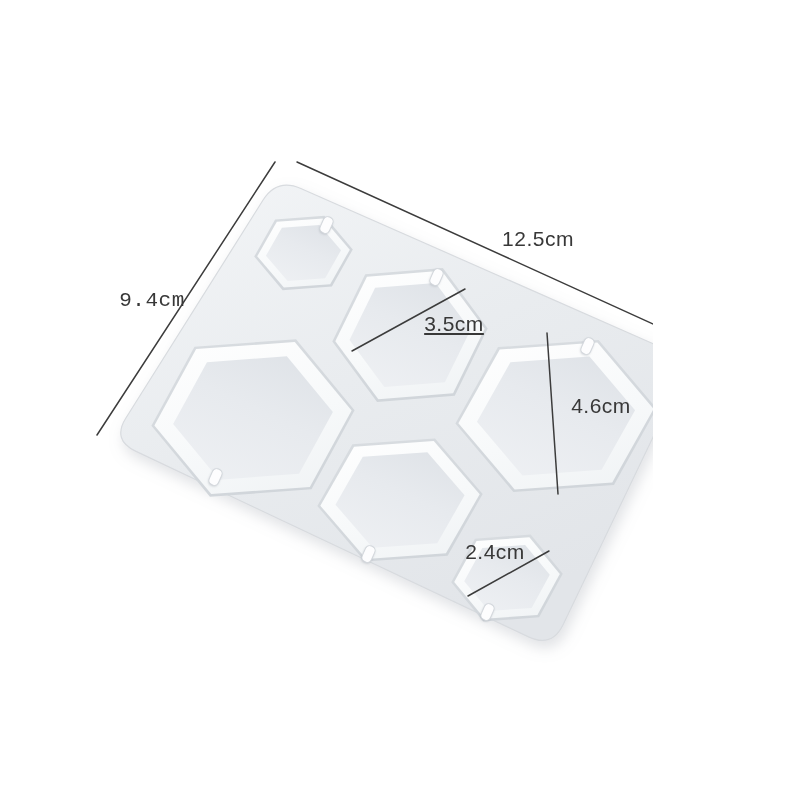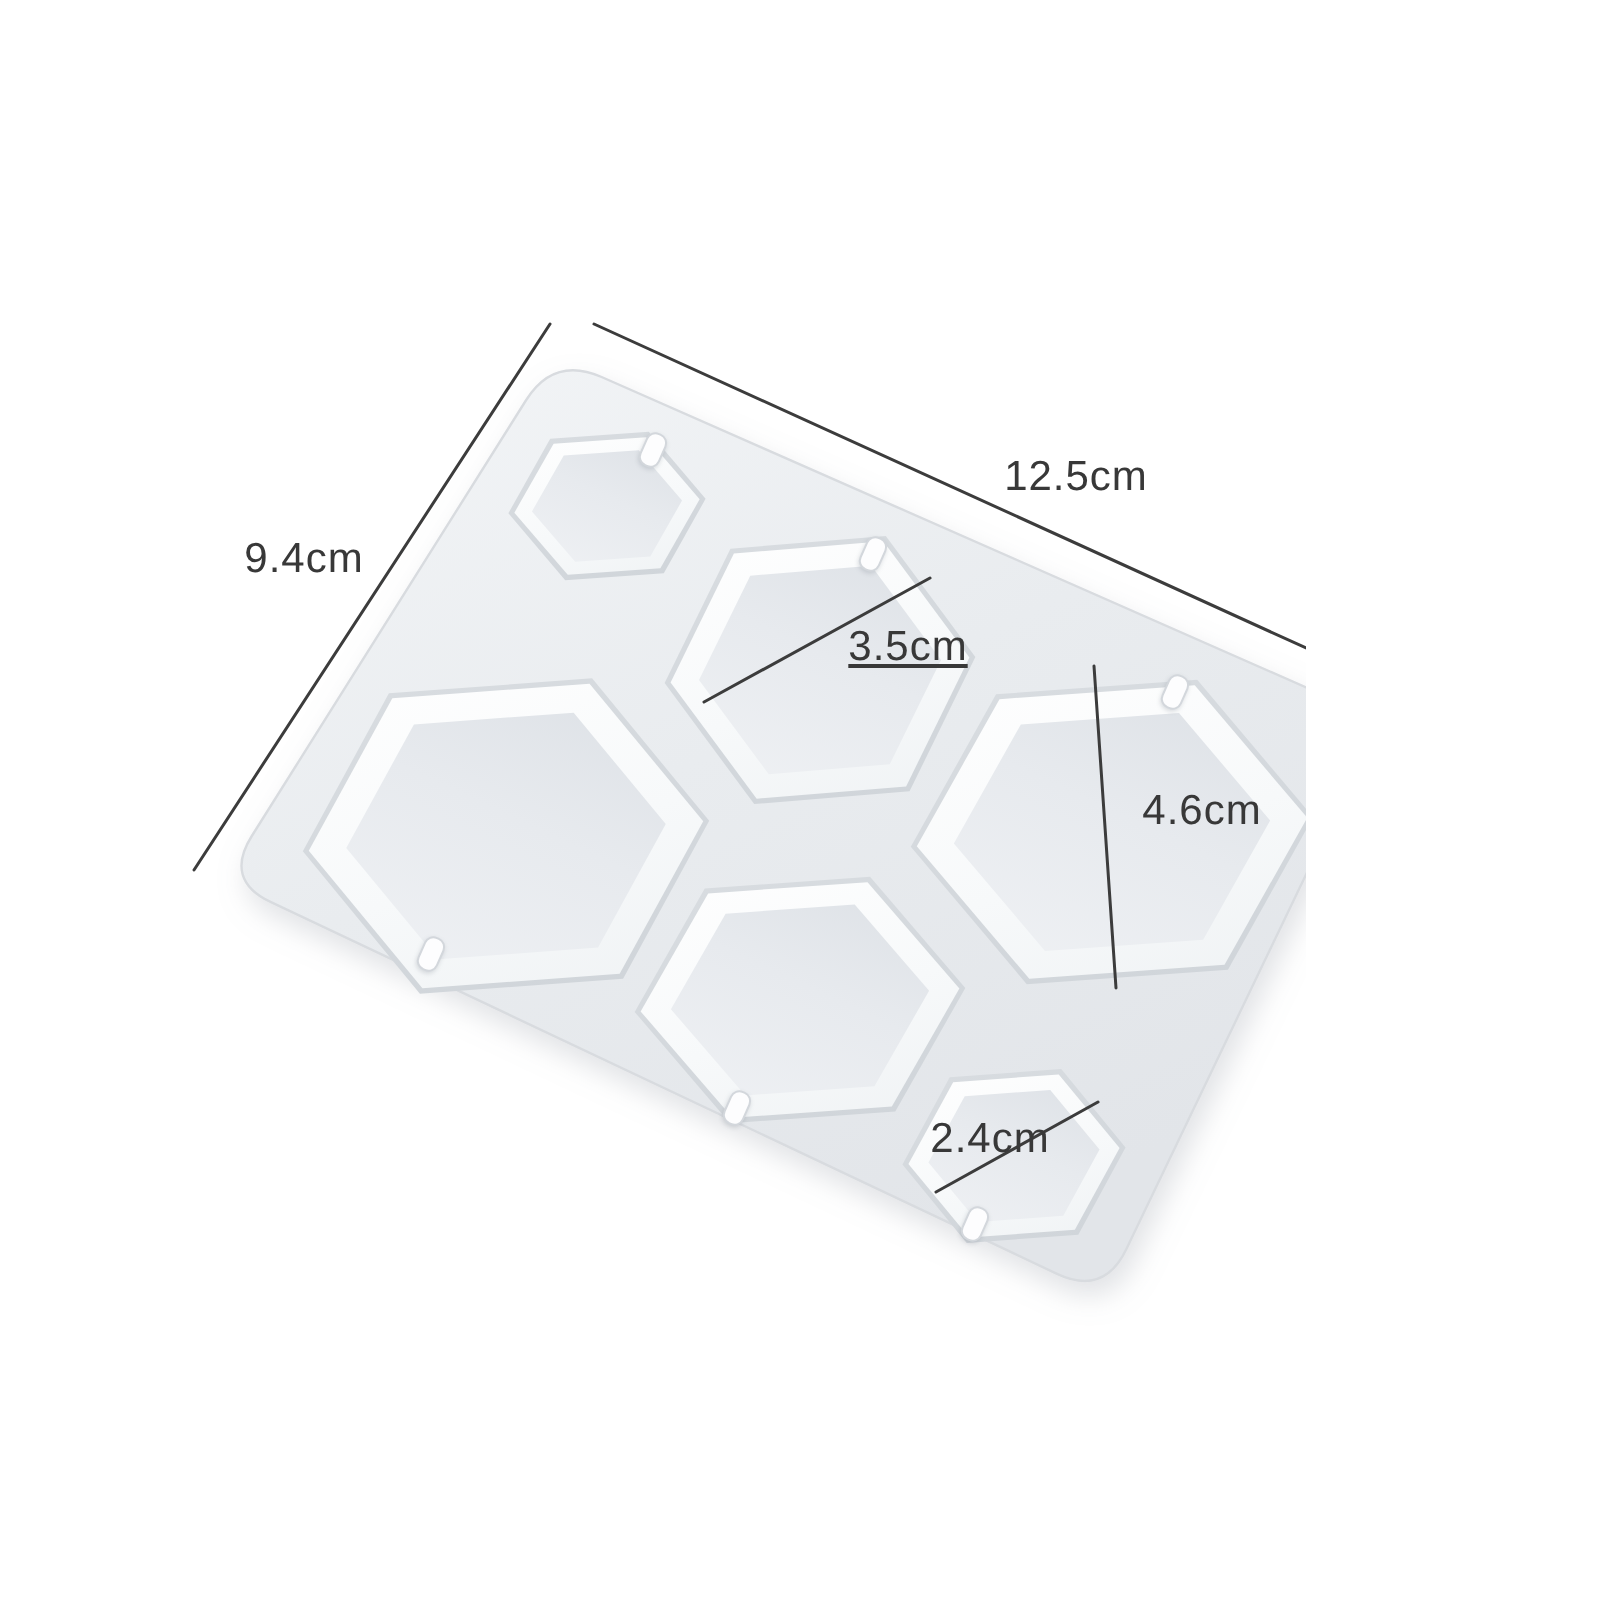--- a/index.html
+++ b/index.html
@@ -119,18 +119,18 @@
     <g stroke="#3c3c3c" stroke-width="1.5" stroke-linecap="round">
       <line x1="275" y1="162" x2="97" y2="435"></line>
       <line x1="297" y1="162" x2="708" y2="349"></line>
       <line x1="352" y1="351" x2="465" y2="289"></line>
       <line x1="547" y1="333" x2="558" y2="494"></line>
       <line x1="468" y1="596" x2="549" y2="551"></line>
     </g>
   </svg>
 
   <div class="dim-label" style="left:538px; top:239px;">12.5cm</div>
-  <div class="dim-label" style="left:152px; top:280px;">9.4cm</div>
+  <div class="dim-label" style="left:152px; top:300px;font-family:Liberation Mono, monospace;">9.4cm</div>
   <div class="dim-label" style="left:454px; top:324px;text-decoration:underline;">3.5cm</div>
   <div class="dim-label" style="left:601px; top:406px;">4.6cm</div>
-  <div class="dim-label" style="left:495px; top:552px;margin-top:18px;">2.4cm</div>
+  <div class="dim-label" style="left:495px; top:552px;">2.4cm</div>
 
 </div>
 
 </body></html>

